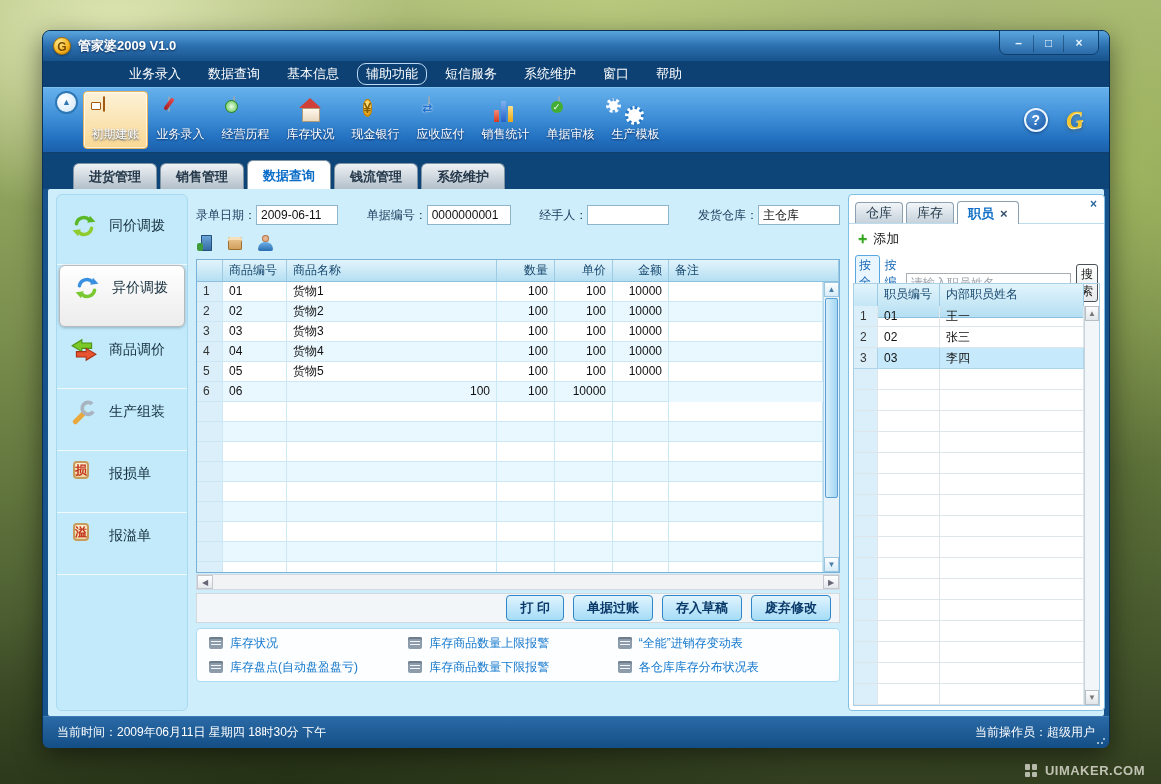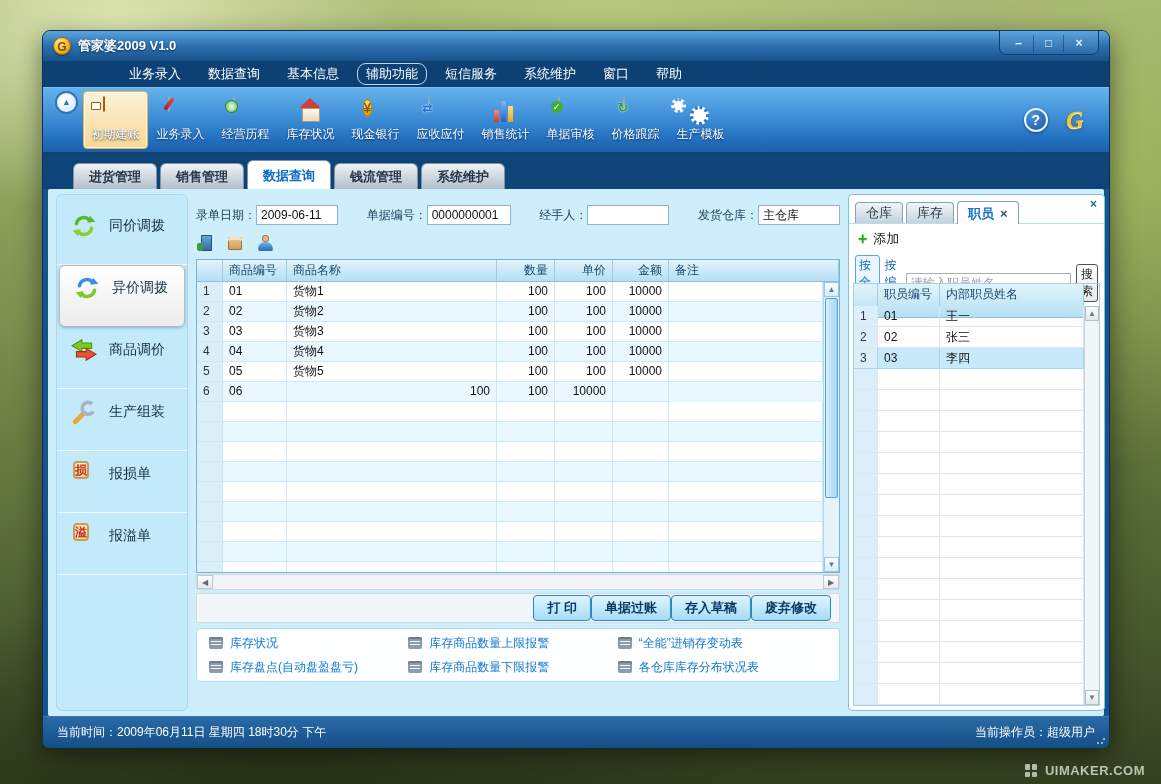--- a/index.html
+++ b/index.html
@@ -170,21 +170,21 @@
   .sarrow.up { position:absolute; top:0; left:0; right:0; }
   .vthumb { position:absolute; top:16px; height:200px; left:1px; right:1px; border-radius:2px;
     background:linear-gradient(90deg,#d8effc,#a2d6f2); border:1px solid #5a9fd4; }
   .hscroll { margin-top:1px; height:16px; background:#f1f3f5; border:1px solid #d3d9de; position:relative; }
   .harrow { position:absolute; top:0; bottom:0; width:16px; background:linear-gradient(#ffffff,#e4e8ec);
     border:1px solid #c2c8ce; color:#667; font-size:8px; text-align:center; line-height:14px; }
   .harrow.left { left:0; } .harrow.right { right:0; }
 
   
   .btnrow { margin-top:3px; height:30px; background:#f3f6f8; border:1px solid #d4d9dd;
-    display:flex; justify-content:flex-end; align-items:center; gap:0; padding:0 8px; }
+    display:flex; justify-content:flex-end; align-items:center; gap:9px; padding:0 8px; }
   .abtn { font:bold 13px "Liberation Sans",sans-serif; color:#0a3a6a; padding:3px 13px;
     background:linear-gradient(#dff4fe,#a5dcf6); border:1px solid #2f86c8; border-radius:4px; cursor:default; }
 
   
   .linksbox { margin-top:5px; height:54px; background:#fdfeff; border:1px solid #aedcf2; border-radius:4px;
     display:grid; grid-template-columns:1fr 1.05fr 1.05fr; align-content:center; row-gap:7px; padding:0 12px; }
   .link { display:flex; align-items:center; gap:7px; }
   .licon { width:14px; height:12px; border-radius:2px; background:#8c9cab; flex:0 0 14px;
     box-shadow:inset 0 2px 0 #6d7d8c; position:relative; }
   .licon::after { content:""; position:absolute; left:2px; right:2px; top:4px; height:6px;
@@ -304,24 +304,20 @@
               <i class="c3"></i>
             </span>
           </span>
         <span class="tlabel">销售统计</span>
       </div>
       <div class="tbtn">
         <span class="tico"><span class="ic-doc b-check"></span></span>
         <span class="tlabel">单据审核</span>
       </div>
       <div class="tbtn">
-        <span class="tico"><span class="ic-doc b-track"></span></span>
-        <span class="tlabel">价格跟踪</span>
-      </div>
-      <div class="tbtn">
         <span class="tico"><span class="ic-gear"></span></span>
         <span class="tlabel">生产模板</span>
       </div>
       <div class="tb-right">
         <span class="help-btn">?</span>
         <span class="brand">G</span>
       </div>
     </div>
 
     <div class="tabstrip">

